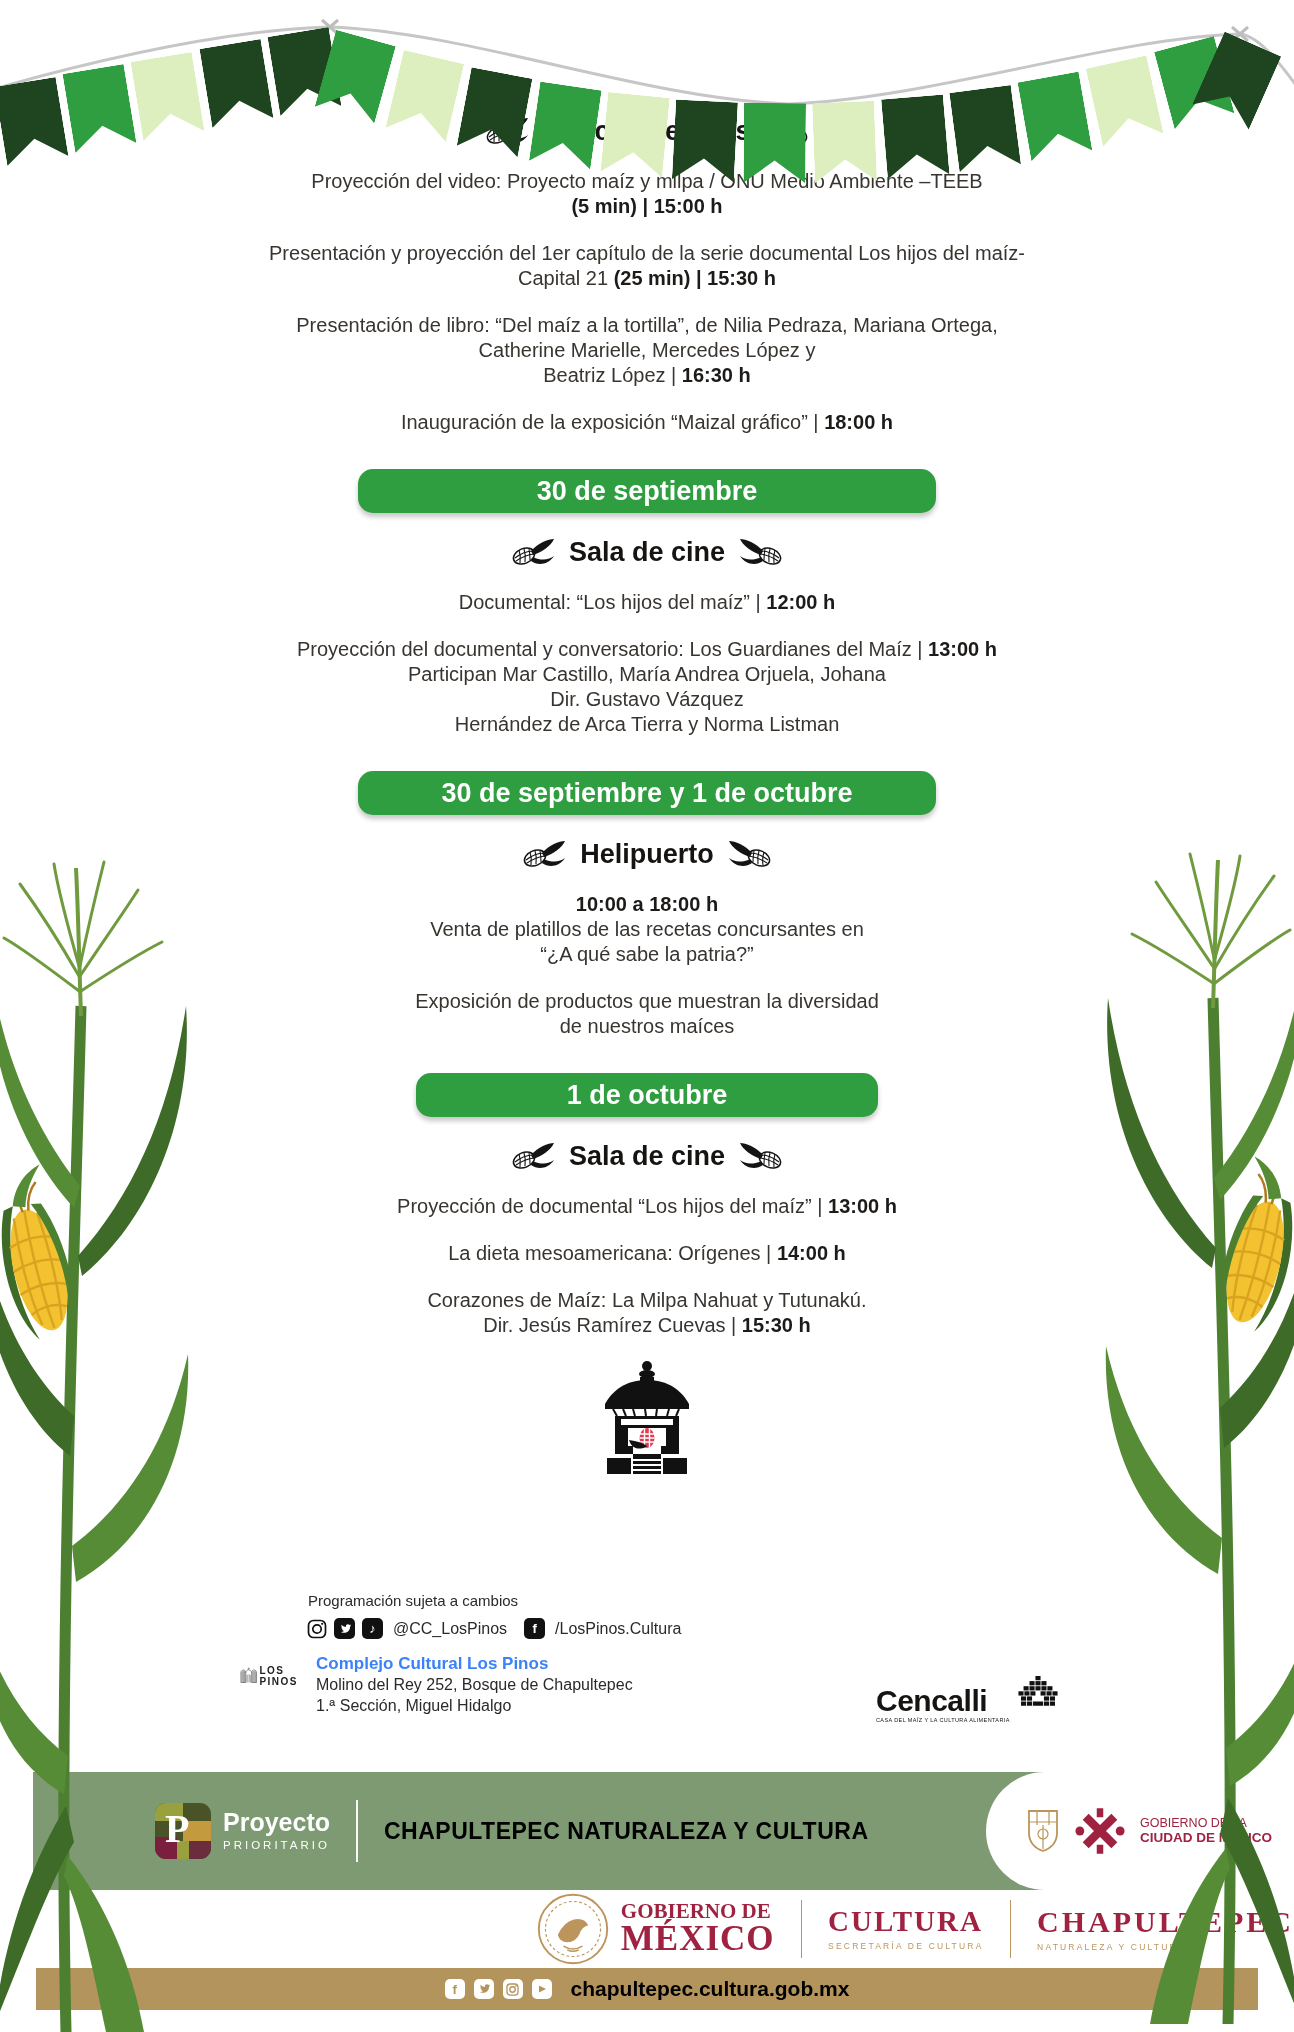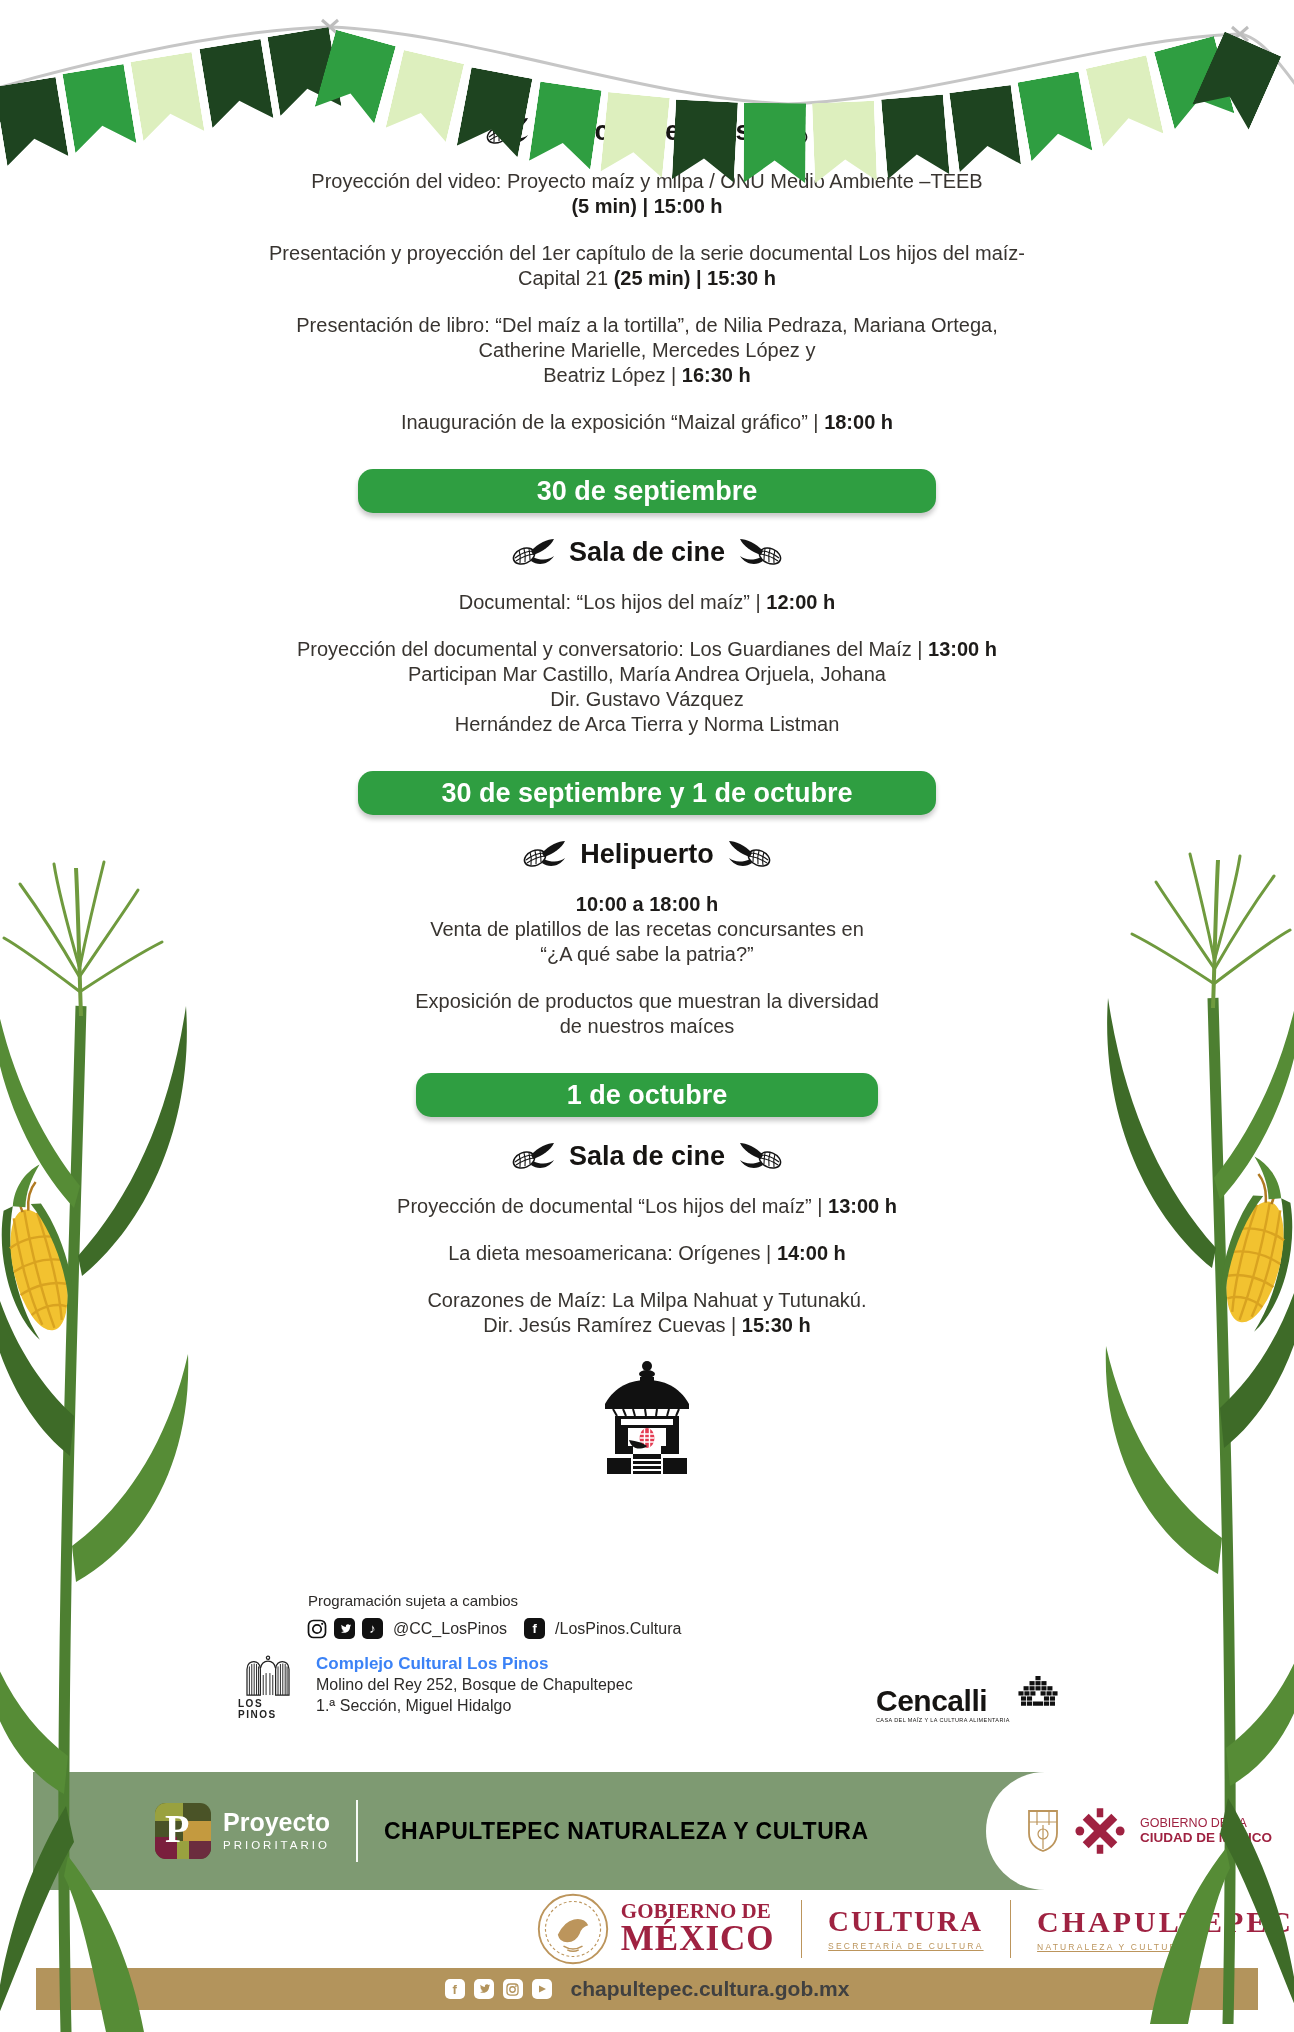--- a/index.html
+++ b/index.html
@@ -30,21 +30,21 @@
 
   
   .info{position:absolute;top:1592px;left:0;width:100%;z-index:3;color:#2c2a28;}
   .info .note{position:absolute;left:308px;top:0;font-size:15px;}
   .socialrow{position:absolute;left:306px;top:26px;display:flex;align-items:center;gap:7px;font-size:16px;}
   .sicon{width:21px;height:21px;display:inline-flex;align-items:center;justify-content:center;}
   .sq{width:21px;height:21px;border-radius:5px;background:#111;color:#fff;display:inline-flex;
       align-items:center;justify-content:center;font-weight:bold;font-size:13px;}
   .handle{margin:0 10px 0 3px;}
   .venueinfo{position:absolute;left:238px;top:62px;display:flex;gap:18px;align-items:flex-start;}
-  .gate{display:flex;flex-direction:column;align-items:center;width:60px;}
+  .gate{display:flex;flex-direction:row;align-items:center;width:60px;}
   .gate .gatelabel{font-size:10px;font-weight:bold;letter-spacing:1.5px;margin-top:2px;color:#222;}
   .ccl .t1{font-weight:bold;font-size:17px;color:#3b82f6;}
   .ccl .t2{font-size:16px;line-height:21px;}
   .cencalli{position:absolute;left:876px;top:84px;display:flex;align-items:flex-start;gap:8px;}
   .cencalli .word{font-weight:bold;font-size:30px;color:#161412;line-height:26px;letter-spacing:-.5px;margin-top:12px;}
   .cencalli .tag{font-size:5.5px;letter-spacing:.4px;color:#161412;margin-top:3px;}
 
   
   .sagebar{position:absolute;top:1772px;left:33px;right:0;height:118px;background:var(--sage);
            display:flex;align-items:center;z-index:2;}
@@ -67,28 +67,28 @@
             display:flex;align-items:center;justify-content:flex-end;gap:26px;z-index:2;}
   .gobmx{display:flex;align-items:center;gap:10px;}
   .gobtxt{font-family:"Liberation Serif",serif;color:var(--maroon);line-height:.95;}
   .gobtxt .a{font-size:21px;font-weight:bold;}
   .gobtxt .b{font-size:35px;font-weight:bold;letter-spacing:1px;}
   .golddiv{width:1.5px;height:58px;background:var(--gold);}
   .brand{font-family:"Liberation Serif",serif;color:var(--maroon);text-align:left;}
   .brand .big{font-size:29px;font-weight:bold;letter-spacing:2px;line-height:1;}
   .brand .big.chap{font-size:30px;letter-spacing:3px;}
   .brand .sub{font-size:8.5px;letter-spacing:2.2px;color:var(--gold);margin-top:5px;
-              font-family:"Liberation Sans",sans-serif;text-decoration:underline;}
+              font-family:"Liberation Sans",sans-serif;}
 
   
   .webbar{position:absolute;top:1968px;left:36px;right:36px;height:42px;background:var(--tan);
           display:flex;align-items:center;justify-content:center;gap:9px;z-index:2;}
   .wicon{width:20px;height:20px;border-radius:5px;background:#fff;color:var(--tan);
          display:inline-flex;align-items:center;justify-content:center;font-weight:bold;font-size:13px;}
-  .weburl{color:#404040;font-weight:bold;font-size:21px;margin-left:10px;}
+  .weburl{color:#000000;font-weight:bold;font-size:21px;margin-left:10px;}
 
   
   .plant{position:absolute;width:215px;height:1176px;z-index:5;pointer-events:none;}
   .plant.left{left:-14px;top:856px;}
   .plant.right{right:-14px;top:848px;transform:scaleX(-1);}
 </style>
 </head>
 <body>
 
 <div class="poster">

